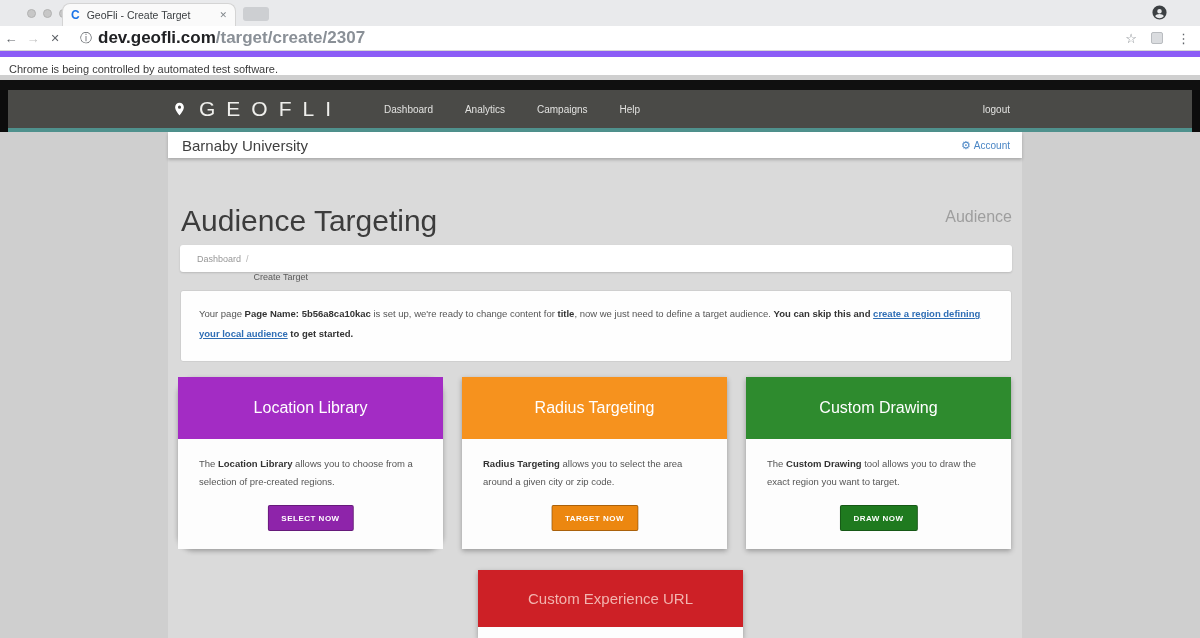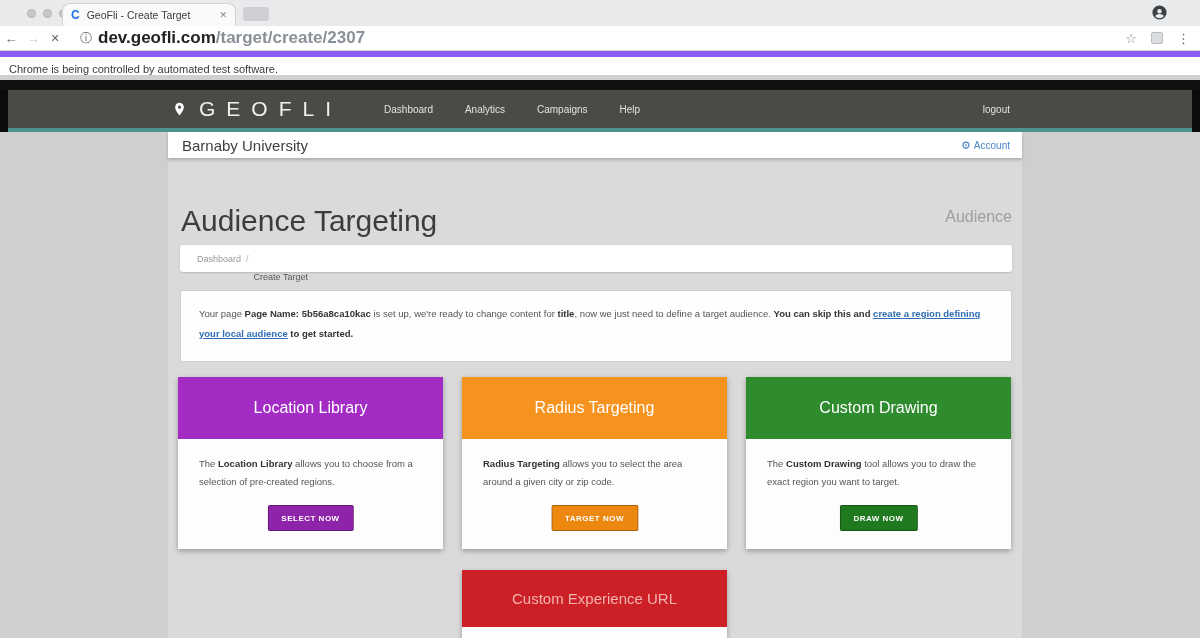--- a/index.html
+++ b/index.html
@@ -63,26 +63,26 @@
   .bc-a { color:#979797; cursor:pointer; }
   .bc-sep { color:#b5b5b5; margin:0 5px; }
   .bc-b { color:#5a5a5a;margin-top:36px; }
 
   .infobox { position:absolute; left:180px; top:290px; width:832px; height:72px; background:#fefefe; border:1px solid #cfcfcf; border-radius:3px; padding:13px 18px; font-size:9.5px; line-height:2.1; color:#555; }
   .seg-bold { font-weight:bold; color:#333; }
   a.seg-link { color:#2f6eb5; font-weight:bold; text-decoration:underline; cursor:pointer; }
 
   
   .card { position:absolute; top:377px; width:265px; box-shadow:0 2px 5px rgba(0,0,0,0.3); }
-  .card.c0{left:178px;} .card.c1{left:462px;} .card.c2{left:746px;}
+  .card.c0{left:178px;border-radius:16px;} .card.c1{left:462px;} .card.c2{left:746px;}
   .card-hdr { height:62px; background:var(--hdr); display:flex; align-items:center; justify-content:center; color:#fff; font-size:16px; }
   .card-body { position:relative; height:110px; background:#fdfdfd; padding:16px 21px 0; font-size:9.5px; line-height:1.9; color:#555; }
   .card-btn { position:absolute; left:50%; transform:translateX(-50%); bottom:18px; height:26px; padding:0 13px; background:var(--btn); color:#fff; font-size:8px; font-weight:bold; letter-spacing:0.5px; border:1px solid rgba(0,0,0,0.28); border-radius:2px; display:flex; align-items:center; cursor:pointer; font-family:"Liberation Sans", sans-serif; }
 
-  .bottomcard { position:absolute; left:462px; top:570px; width:265px; box-shadow:0 2px 5px rgba(0,0,0,0.3); }
+  .bottomcard { position:absolute; left:478px; top:570px; width:265px; box-shadow:0 2px 5px rgba(0,0,0,0.3); }
   .bottomcard .card-hdr { height:57px; font-size:15px; color:#f2b3ae; }
   .bottomcard .card-stub { height:11px; background:#fdfdfd; }
 </style>
 </head>
 <body>
 
 <div class="stage">
 
   <div class="tabstrip">
     <span class="traffic t1"></span>

